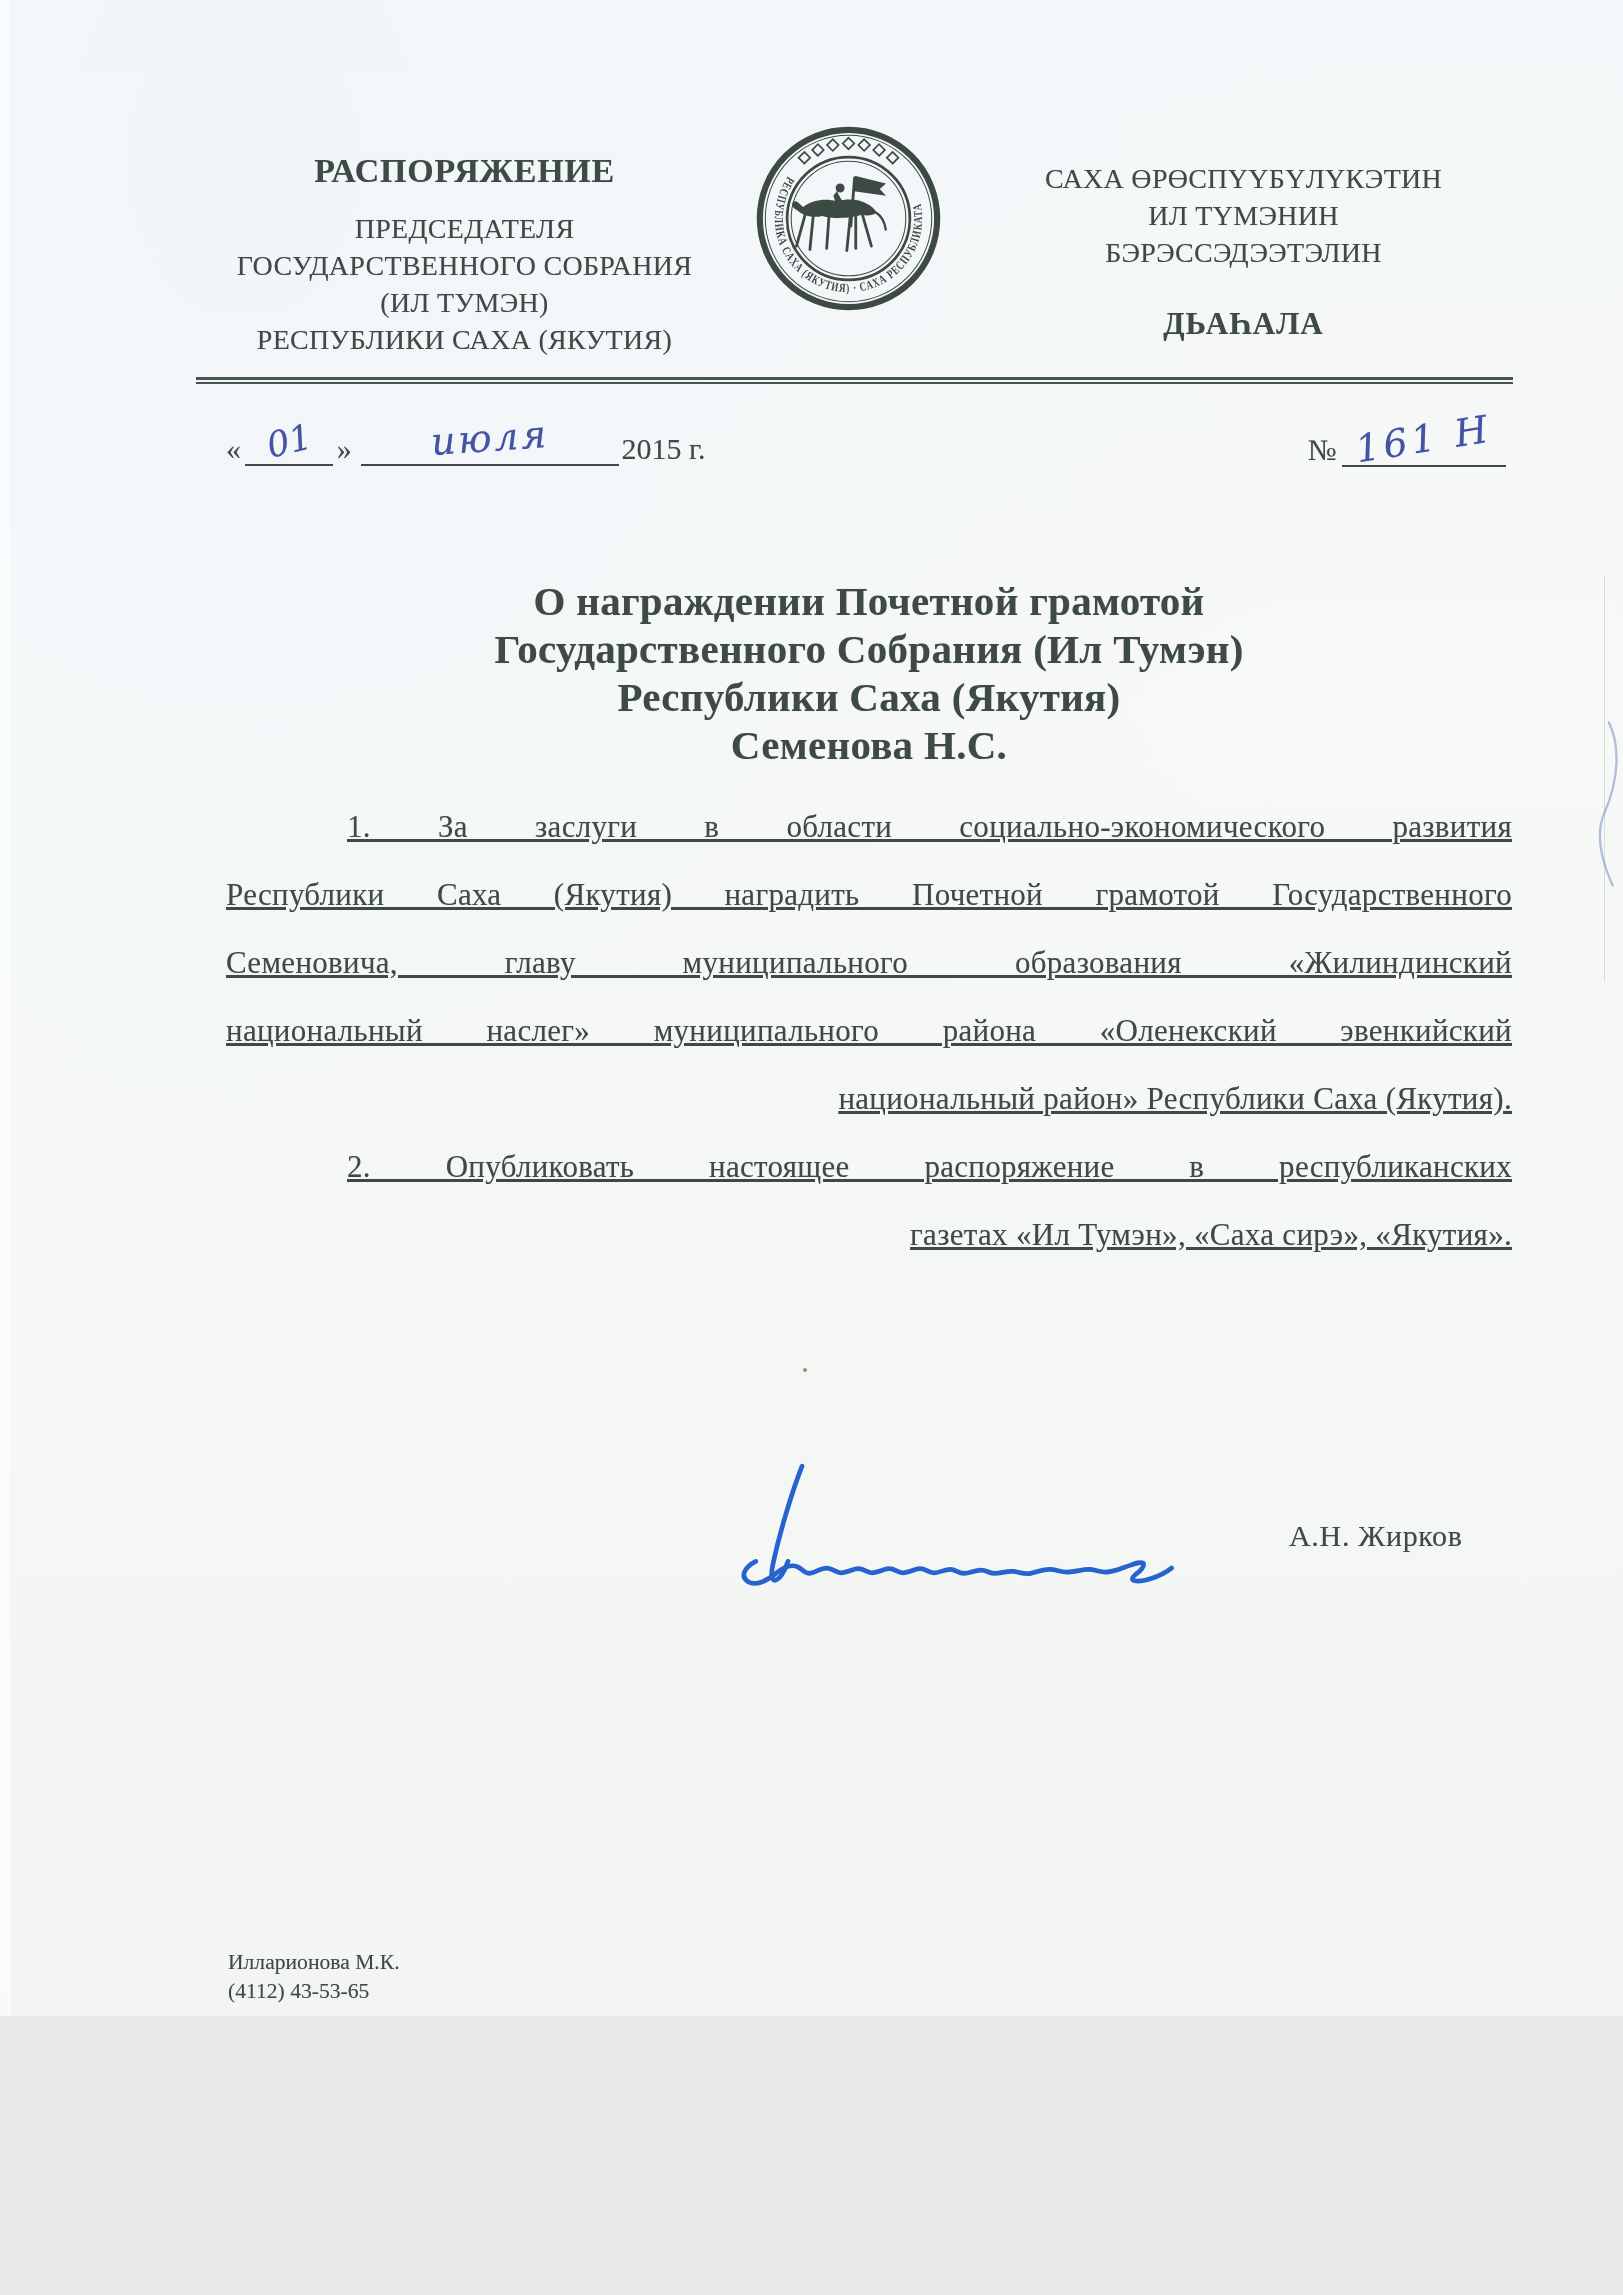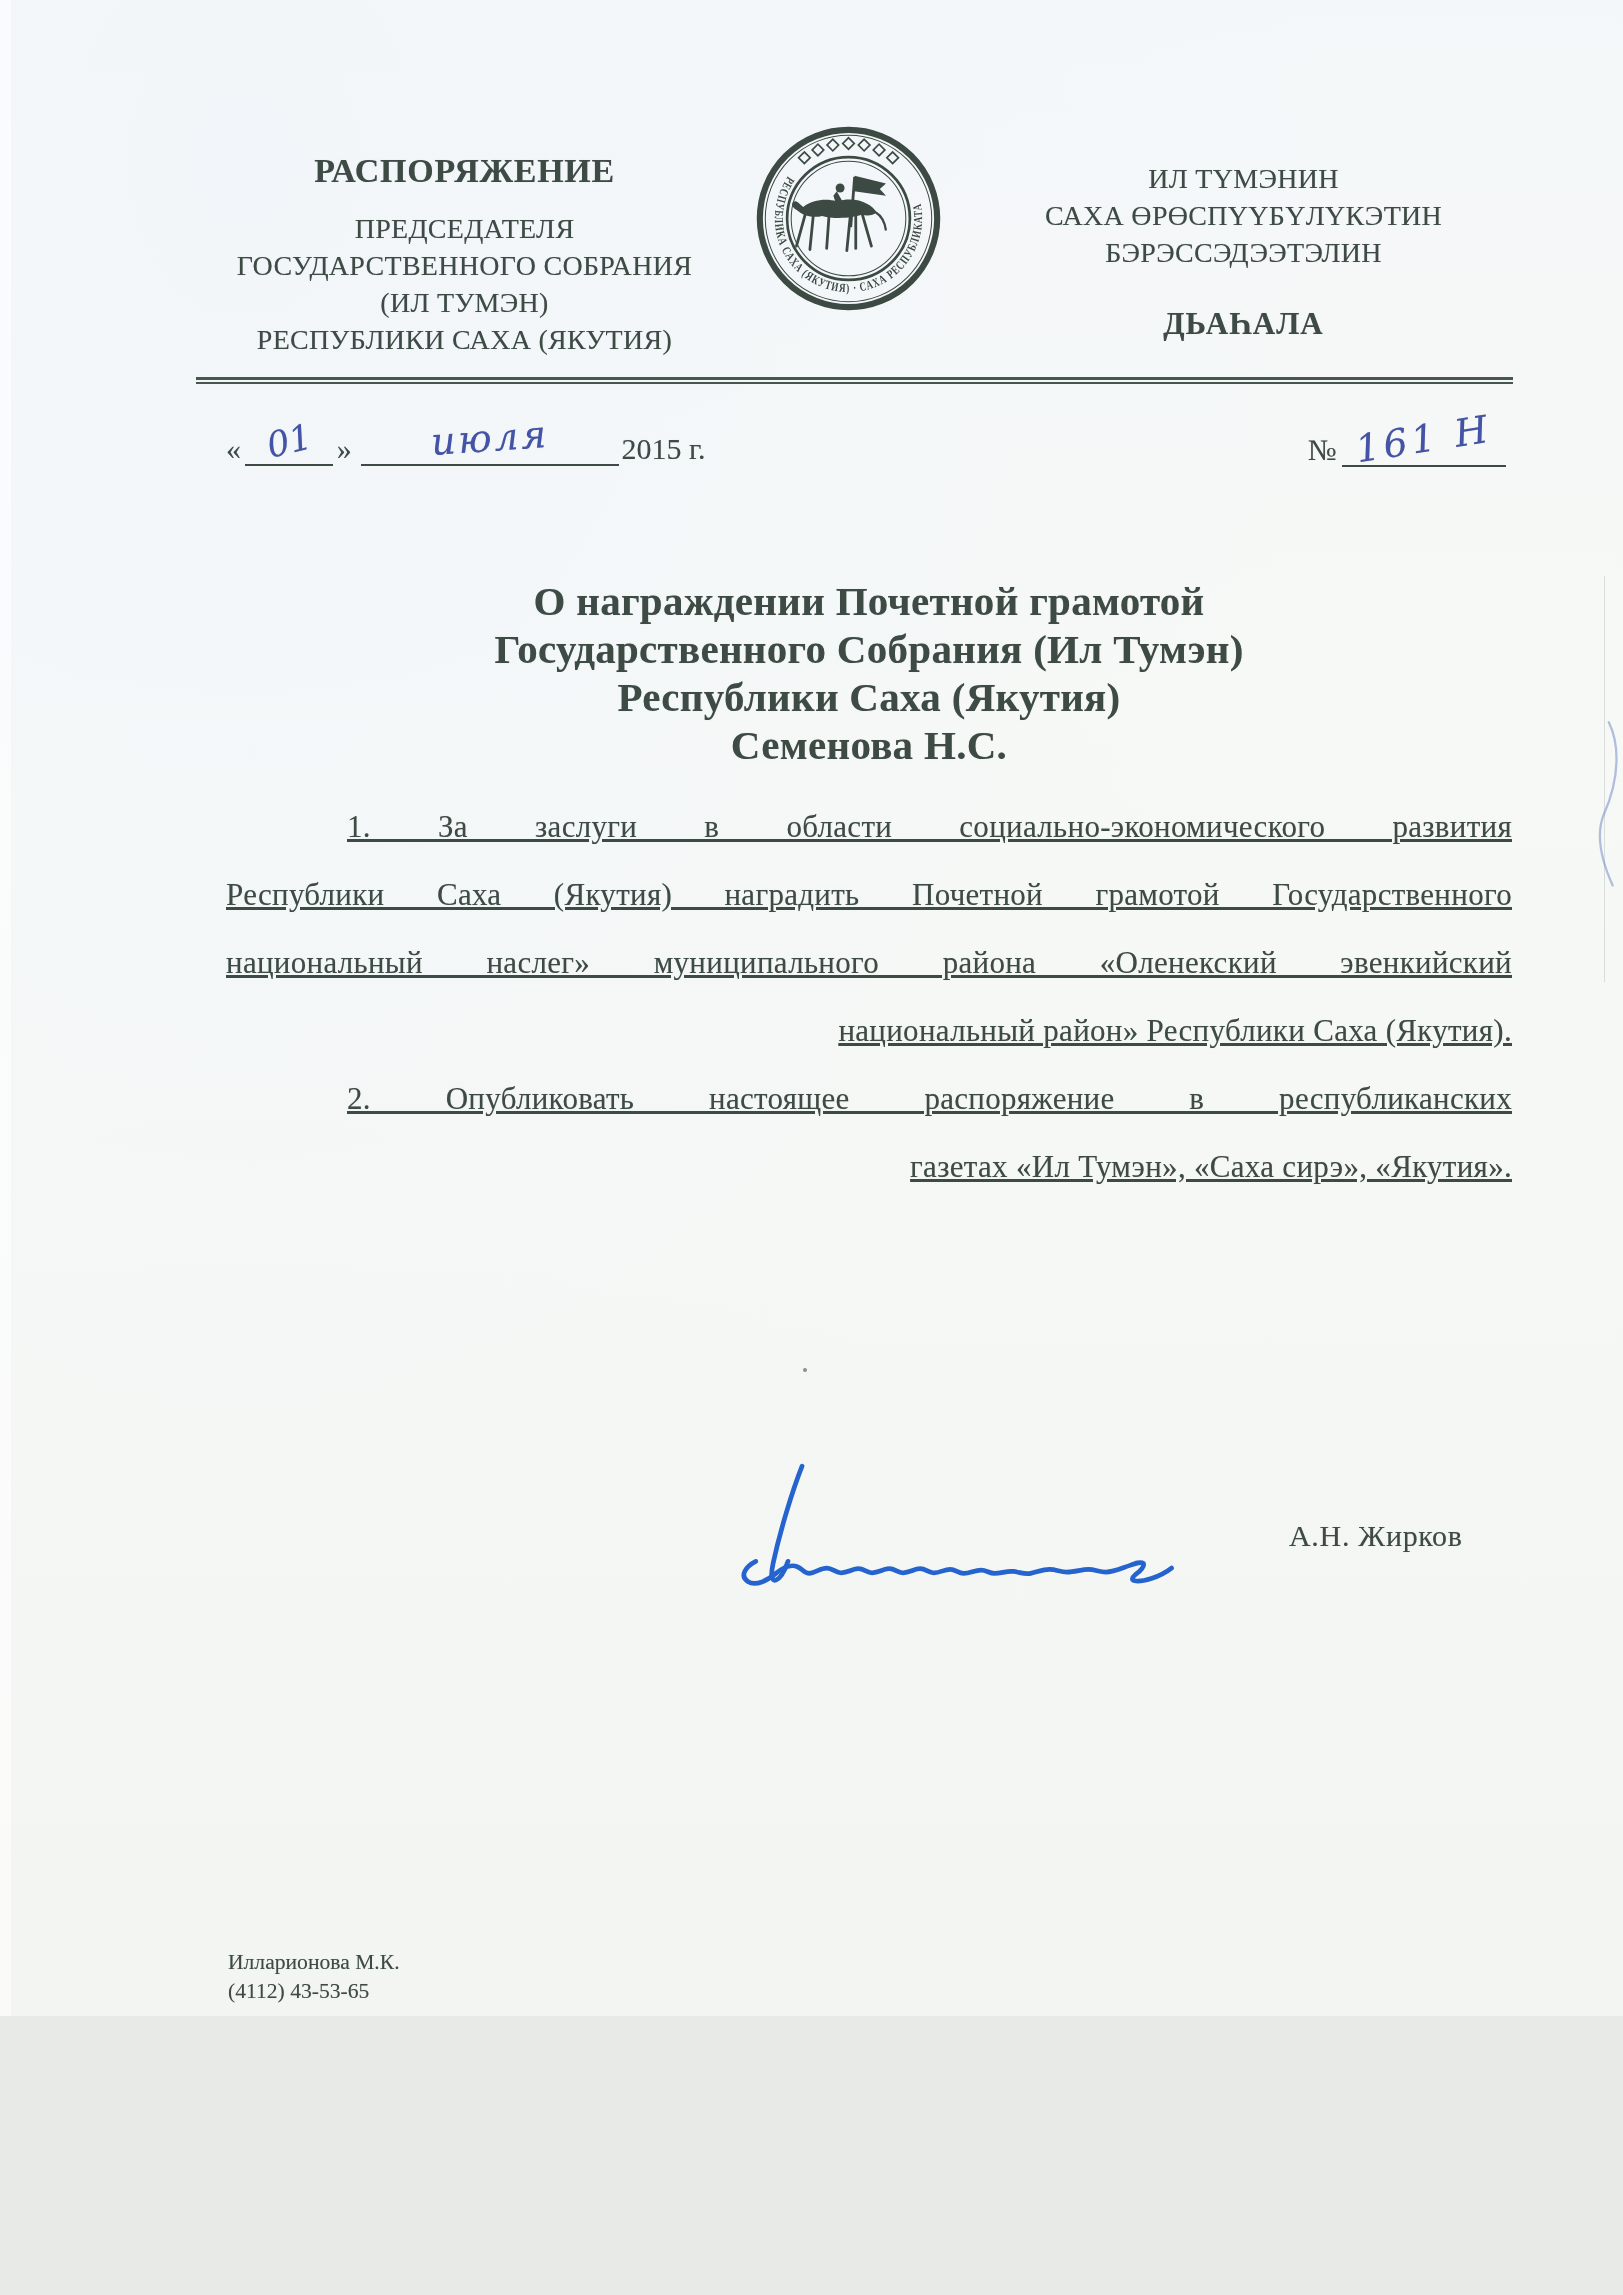--- a/index.html
+++ b/index.html
@@ -118,22 +118,22 @@
           <path d="M164,130 L180,186"></path>
         </g>
         <path d="M188,126 C198,132 204,144 206,158" stroke="#3c4a43" stroke-width="4" fill="none"></path>
         <circle cx="124" cy="82" r="8" fill="#3c4a43"></circle>
         <path d="M118,88 L134,116 L120,120 L112,96 Z" fill="#3c4a43"></path>
       </g>
     </svg>
   </div>
 
   <div class="lh-right ink">
+    <div class="lh-line">САХА ӨРӨСПҮҮБҮЛҮКЭТИН</div>
     <div class="lh-line">ИЛ ТҮМЭНИН</div>
-    <div class="lh-line">САХА ӨРӨСПҮҮБҮЛҮКЭТИН</div>
     <div class="lh-line">БЭРЭССЭДЭЭТЭЛИН</div>
     <div class="lh-title">ДЬАҺАЛА</div>
   </div>
 
   <div class="rule">
     <div class="r1"></div>
       <div class="r2"></div>
   </div>
 
   <div class="dateline ink">
@@ -160,20 +160,21 @@
     <div>О награждении Почетной грамотой</div>
     <div>Государственного Собрания (Ил Тумэн)</div>
     <div>Республики Саха (Якутия)</div>
     <div>Семенова Н.С.</div>
   </div>
 
   <div class="body-text ink">
     <div>
       <div class="jline indent">1. За заслуги в области социально-экономического развития</div>
       <div class="jline">Республики Саха (Якутия) наградить Почетной грамотой Государственного</div>
+      <div class="jline">Семеновича, главу муниципального образования «Жилиндинский</div>
       <div class="jline">национальный наслег» муниципального района «Оленекский эвенкийский</div>
       <div class="lline">национальный район» Республики Саха (Якутия).</div>
     </div>
     <div>
       <div class="jline indent">2. Опубликовать настоящее распоряжение в республиканских</div>
       <div class="lline">газетах «Ил Тумэн», «Саха сирэ», «Якутия».</div>
     </div>
   </div>
 
   <svg class="sig-svg" viewBox="0 0 780 210">

